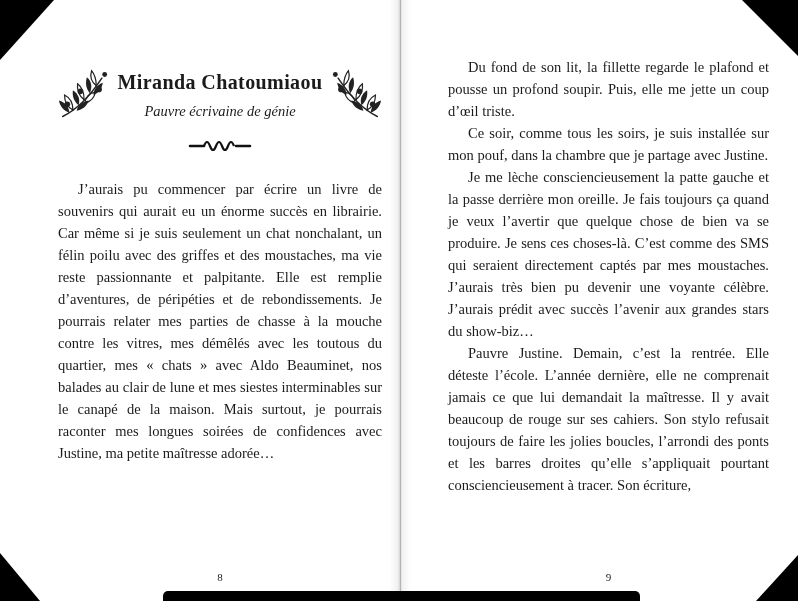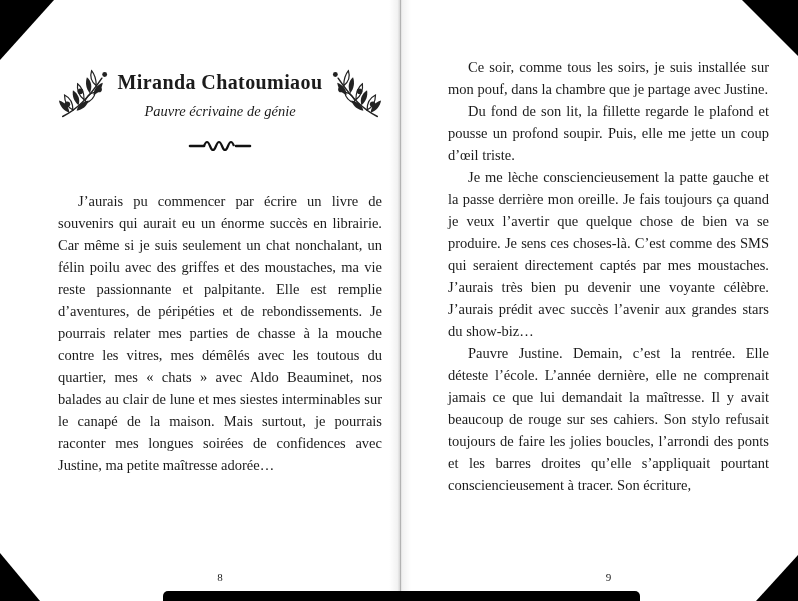--- a/index.html
+++ b/index.html
@@ -66,21 +66,21 @@
     font-family: "Liberation Serif", serif;
   }
   .book-subtitle { margin-top: 9px; font-style: italic; font-size: 14.5px; }
   .book-affiliation { margin-top: 12px; font-weight: 700; font-size: 13px; letter-spacing: 0.2px; }
   .ornament { margin-top: 16px; text-align: center; }
   .ornament svg { width: 64px; height: 16px; display: inline-block; }
 
   
   .body-text { text-align: justify; font-size: 14.5px; line-height: 22px; hyphens: auto; }
   .body-text p { margin: 0; text-indent: 20px; }
-  .page-left  .body-text { margin-top: 32px; }
+  .page-left  .body-text { margin-top: 20px; }
   .page-right .body-text { margin-top: 56px; }
 
   .page-number {
     position: absolute;
     bottom: 18px; left: 0; right: 0;
     text-align: center;
     font-size: 11px;
   }
 </style>
 </head>
@@ -150,21 +150,21 @@
 
     <div class="body-text">
       <p lang="fr">J’aurais pu commencer par écrire un livre de souvenirs qui aurait eu un énorme succès en librairie. Car même si je suis seulement un chat nonchalant, un félin poilu avec des griffes et des moustaches, ma vie reste passionnante et palpitante. Elle est remplie d’aventures, de péripéties et de rebondissements. Je pourrais relater mes parties de chasse à la mouche contre les vitres, mes démêlés avec les toutous du quartier, mes « chats » avec Aldo Beauminet, nos balades au clair de lune et mes siestes interminables sur le canapé de la maison. Mais surtout, je pourrais raconter mes longues soirées de confidences avec Justine, ma petite maîtresse adorée…</p>
     </div>
 
     <div class="page-number">8</div>
   </div>
 
   <div class="page page-right">
     <div class="body-text">
+      <p lang="fr">Du fond de son lit, la fillette regarde le plafond et pousse un profond soupir. Puis, elle me jette un coup d’œil triste.</p>
       <p lang="fr">Ce soir, comme tous les soirs, je suis installée sur mon pouf, dans la chambre que je partage avec Justine.</p>
-      <p lang="fr">Du fond de son lit, la fillette regarde le plafond et pousse un profond soupir. Puis, elle me jette un coup d’œil triste.</p>
       <p lang="fr">Je me lèche consciencieusement la patte gauche et la passe derrière mon oreille. Je fais toujours ça quand je veux l’avertir que quelque chose de bien va se produire. Je sens ces choses-là. C’est comme des SMS qui seraient directement captés par mes moustaches. J’aurais très bien pu devenir une voyante célèbre. J’aurais prédit avec succès l’avenir aux grandes stars du show-biz…</p>
       <p lang="fr">Pauvre Justine. Demain, c’est la rentrée. Elle déteste l’école. L’année dernière, elle ne comprenait jamais ce que lui demandait la maîtresse. Il y avait beaucoup de rouge sur ses cahiers. Son stylo refusait toujours de faire les jolies boucles, l’arrondi des ponts et les barres droites qu’elle s’appliquait pourtant consciencieusement à tracer. Son écriture,</p>
     </div>
     <div class="page-number">9</div>
   </div>
 
 </div>
 
 </body></html>

